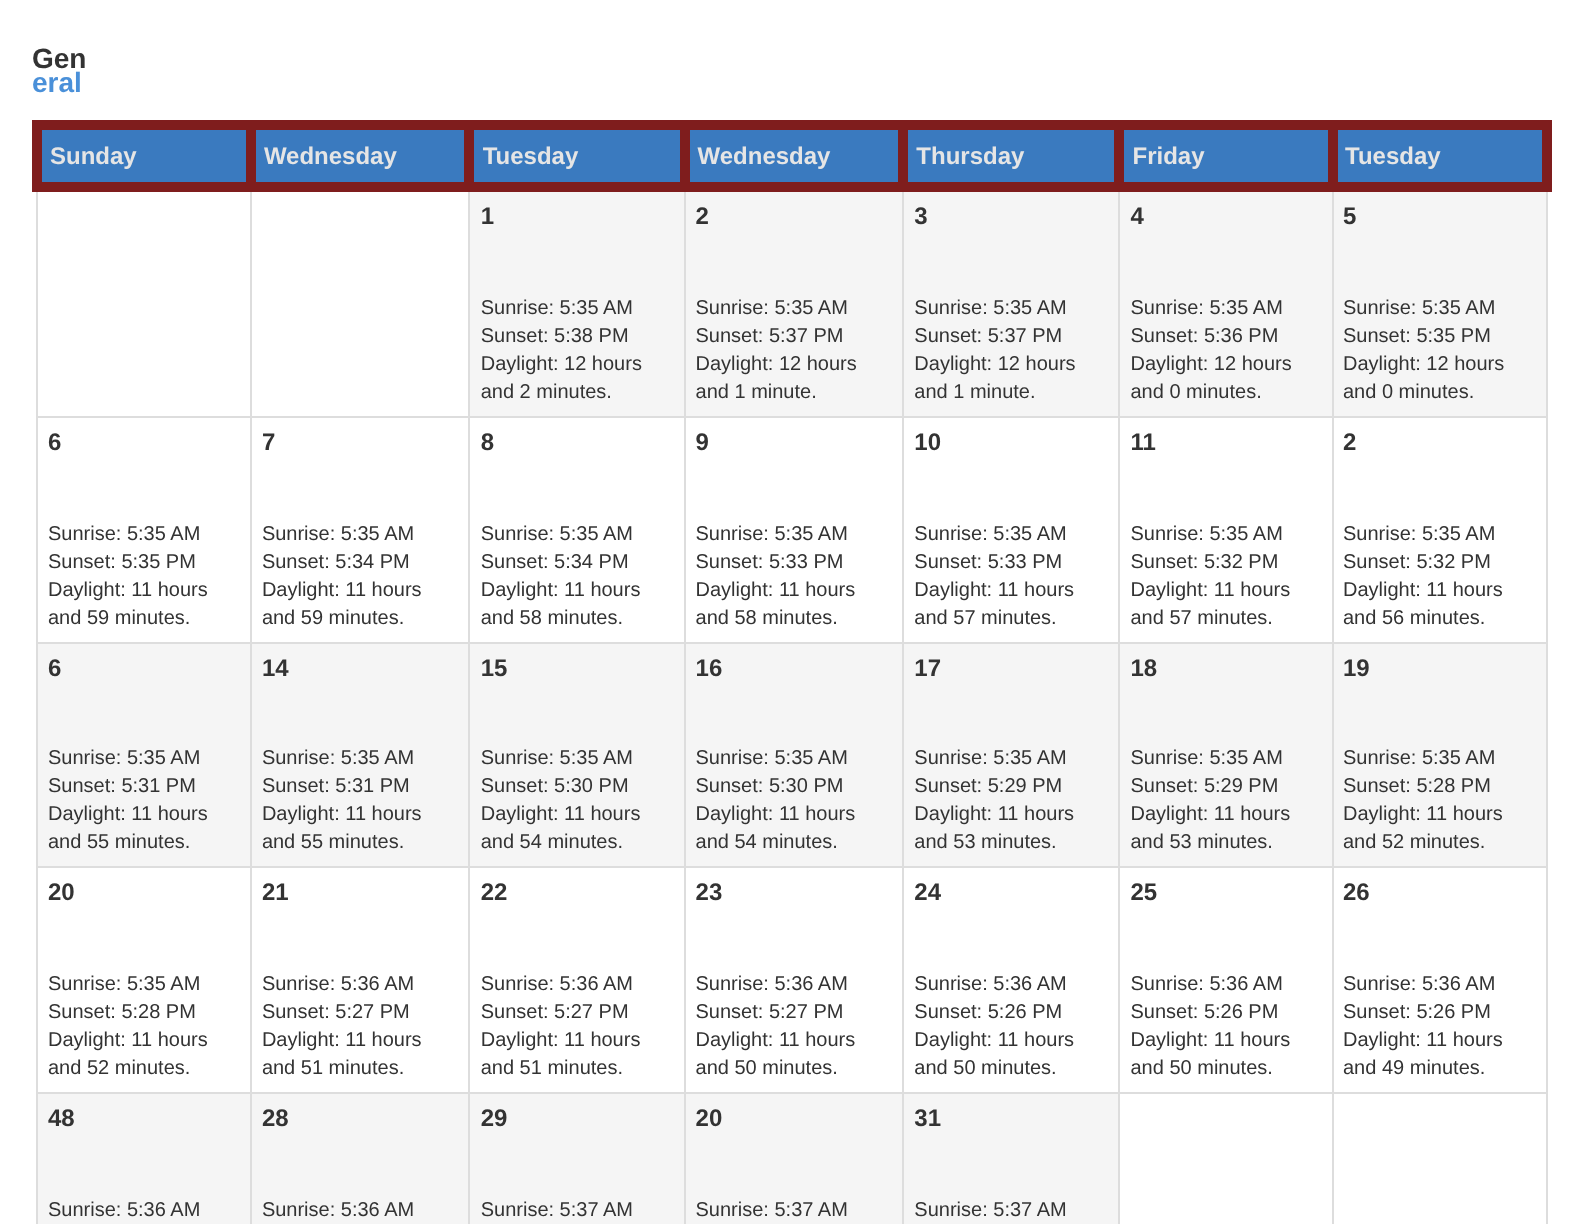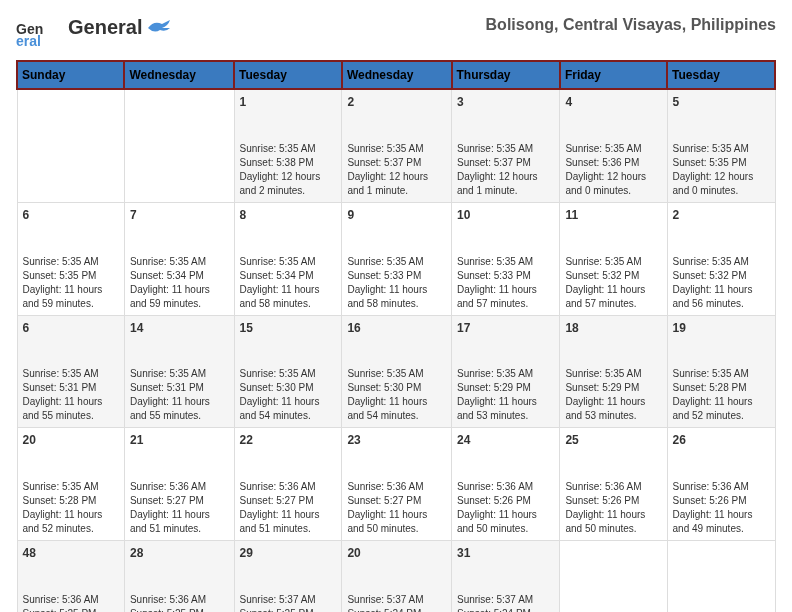--- a/index.html
+++ b/index.html
@@ -34,26 +34,26 @@
       color: #555;
       font-weight: bold;
     }
     .calendar {
       width: 100%;
       border-collapse: collapse;
       font-size: 10.5px;
     }
     .calendar thead tr th {
       background: #3a7abf;
-      color: #000000;
+      color: #e5e5e5;
       padding: 6px 4px;
       font-size: 12px;
       font-weight: bold;
       text-align: left;
-      border: 2px solid #7f1d1d;
+      border: 5px solid #7f1d1d;
     }
     .calendar tbody tr {
       background: #fff;
     }
     .calendar tbody tr:nth-child(odd) {
       background: #f5f5f5;
     }
     .calendar tbody td {
       vertical-align: top;
       padding: 4px 5px;
@@ -77,40 +77,33 @@
     }
     .empty-cell {
       background: #fff !important;
     }
   </style>
 </head>
 <body>
 
 <div class="header">
   <div class="logo">
-    <div style="display:flex; align-items:flex-start; gap:16px;">
+    <div style="display:flex; align-items:center; gap:1px;">
       <div style="position:relative; width:36px; height:36px;">
         
         <svg width="36" height="36" viewBox="0 0 36 36">
           <text x="0" y="18" font-size="14" font-weight="bold" fill="#333" font-family="Arial">Gen</text>
           <text x="0" y="30" font-size="14" font-weight="bold" fill="#4a90d9" font-family="Arial">eral</text>
         </svg>
       </div>
       <div>
-        <div style="display:flex; align-items:center;">
-          <span style="font-size:20px; font-weight:bold; color:#333;">General</span>
-          <svg width="28" height="20" viewBox="0 0 28 20" style="margin-left:2px;">
-            <path d="M4,10 Q10,2 18,6 Q22,4 26,2 Q24,8 18,10 Q22,10 26,10 Q22,14 16,12 Q10,16 4,10Z" fill="#4a90d9"></path>
-          </svg>
-        </div>
       </div>
     </div>
   </div>
   <div class="title-block">
-    <div class="location-title">Bolisong, Central Visayas, Philippines</div>
   </div>
 </div>
 
 <table class="calendar">
   <thead>
     <tr>
     <th>Sunday</th>
         <th>Wednesday</th>
         <th>Tuesday</th>
         <th>Wednesday</th>

